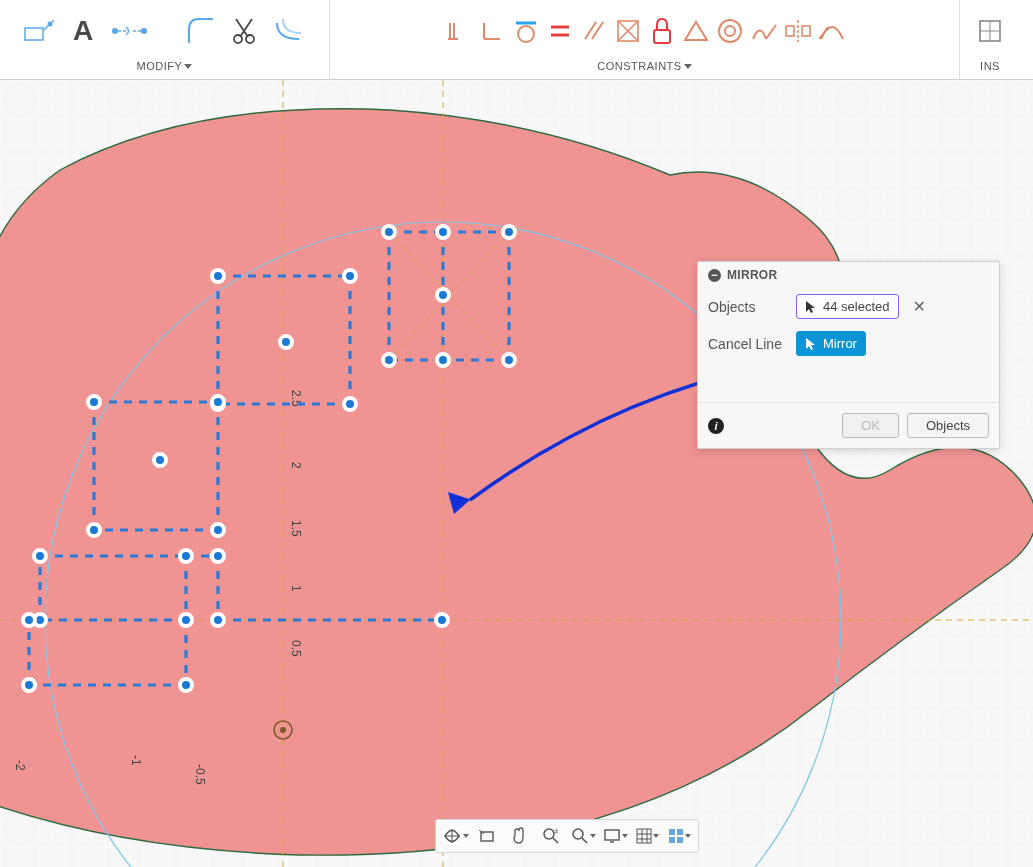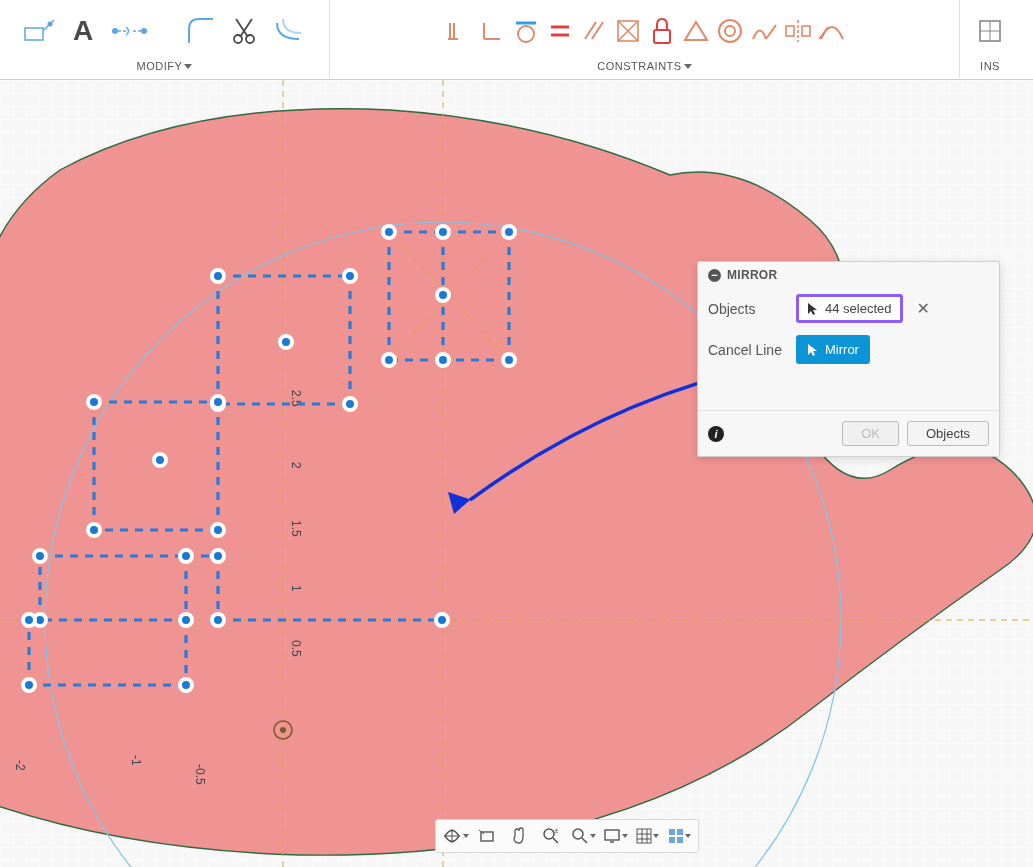--- a/index.html
+++ b/index.html
@@ -143,21 +143,21 @@
     align-items:center;
     padding:6px 10px;
     gap:10px;
   }
   .panel-row .label { width:78px; color:#555; font-size:14px;}
   .selbox {
     display:flex;
     align-items:center;
     gap:6px;
     background:#fff;
-    border:3px solid #8b5cf6;
+    border:1px solid #8b5cf6;
     border-radius:3px;
     padding:4px 8px;
     font-size:13px;
     color:#444;
   }
   .selbox.blue {
     background:#0b94d6;
     border-color:#0b94d6;
     color:#fff;
   }

